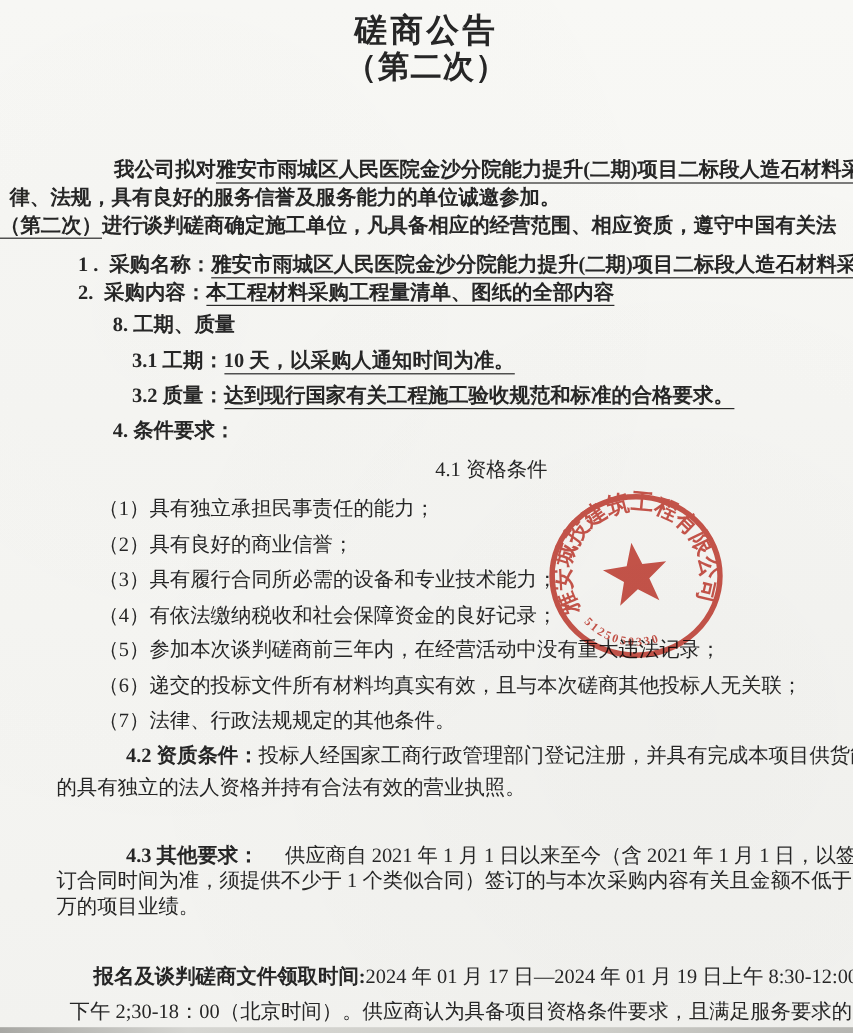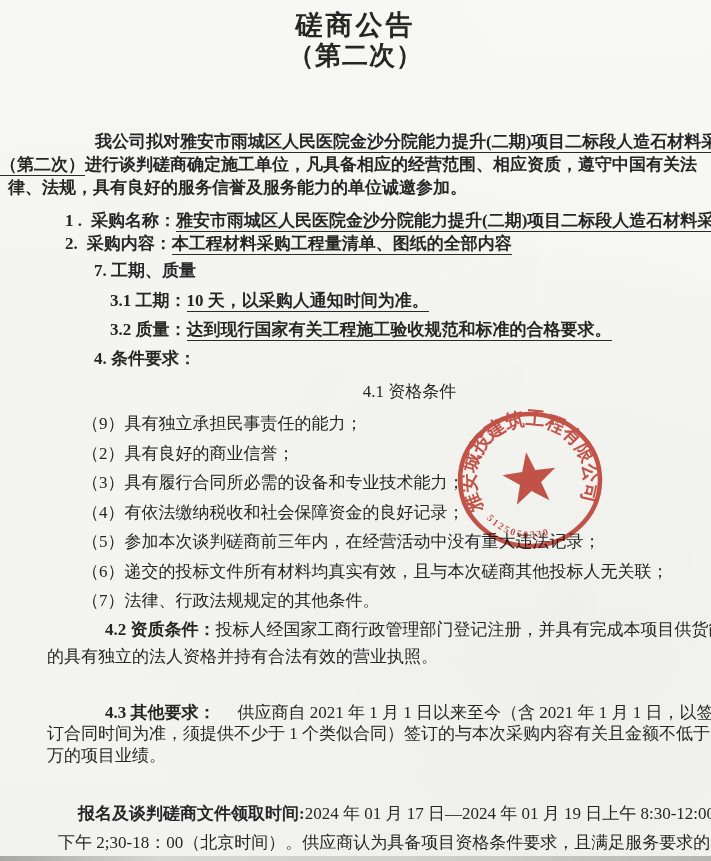--- a/index.html
+++ b/index.html
@@ -59,39 +59,39 @@
 </head>
 <body>
 
 <div class="page">
 
   <div class="t1">磋商公告</div>
   <div class="t2">（第二次）</div>
 
   <div class="intro">
     <div class="ln l1"><span>我公司拟对</span><span class="u">雅安市雨城区人民医院金沙分院能力提升(二期)项目二标段人造石材料采购</span></div>
+    <div class="ln l3">律、法规，具有良好的服务信誉及服务能力的单位诚邀参加。</div>
     <div class="ln l2"><span class="u">（第二次）</span><span>进行谈判磋商确定施工单位，凡具备相应的经营范围、相应资质，遵守中国有关法</span></div>
-    <div class="ln l3">律、法规，具有良好的服务信誉及服务能力的单位诚邀参加。</div>
   </div>
 
   <div class="items">
     <div class="ln"><span class="no">1 .</span><span class="b">采购名称：</span><span class="u">雅安市雨城区人民医院金沙分院能力提升(二期)项目二标段人造石材料采购</span></div>
     <div class="ln"><span class="no">2.</span><span class="b">采购内容：</span><span class="u">本工程材料采购工程量清单、图纸的全部内容</span></div>
   </div>
 
-  <div class="ln h3">7. 工期、质量</div>
+  <div class="ln h3">8. 工期、质量</div>
 
   <div class="ln i31"><span>3.1 工期：</span><span class="u">10 天，以采购人通知时间为准。</span></div>
   <div class="ln i32"><span>3.2 质量：</span><span class="u">达到现行国家有关工程施工验收规范和标准的合格要求。</span></div>
 
   <div class="ln h4">4. 条件要求：</div>
   <div class="ln i41">4.1 资格条件</div>
 
   <div class="conds">
-    <div class="ln">（9）具有独立承担民事责任的能力；</div>
+    <div class="ln">（1）具有独立承担民事责任的能力；</div>
     <div class="ln">（2）具有良好的商业信誉；</div>
     <div class="ln">（3）具有履行合同所必需的设备和专业技术能力；</div>
     <div class="ln">（4）有依法缴纳税收和社会保障资金的良好记录；</div>
     <div class="ln">（5）参加本次谈判磋商前三年内，在经营活动中没有重大违法记录；</div>
     <div class="ln">（6）递交的投标文件所有材料均真实有效，且与本次磋商其他投标人无关联；</div>
     <div class="ln">（7）法律、行政法规规定的其他条件。</div>
   </div>
 
   <div class="p42">
     <div class="ln l1"><span class="b lbl">4.2 资质条件：</span><span>投标人经国家工商行政管理部门登记注册，并具有完成本项目供货能力</span></div>

